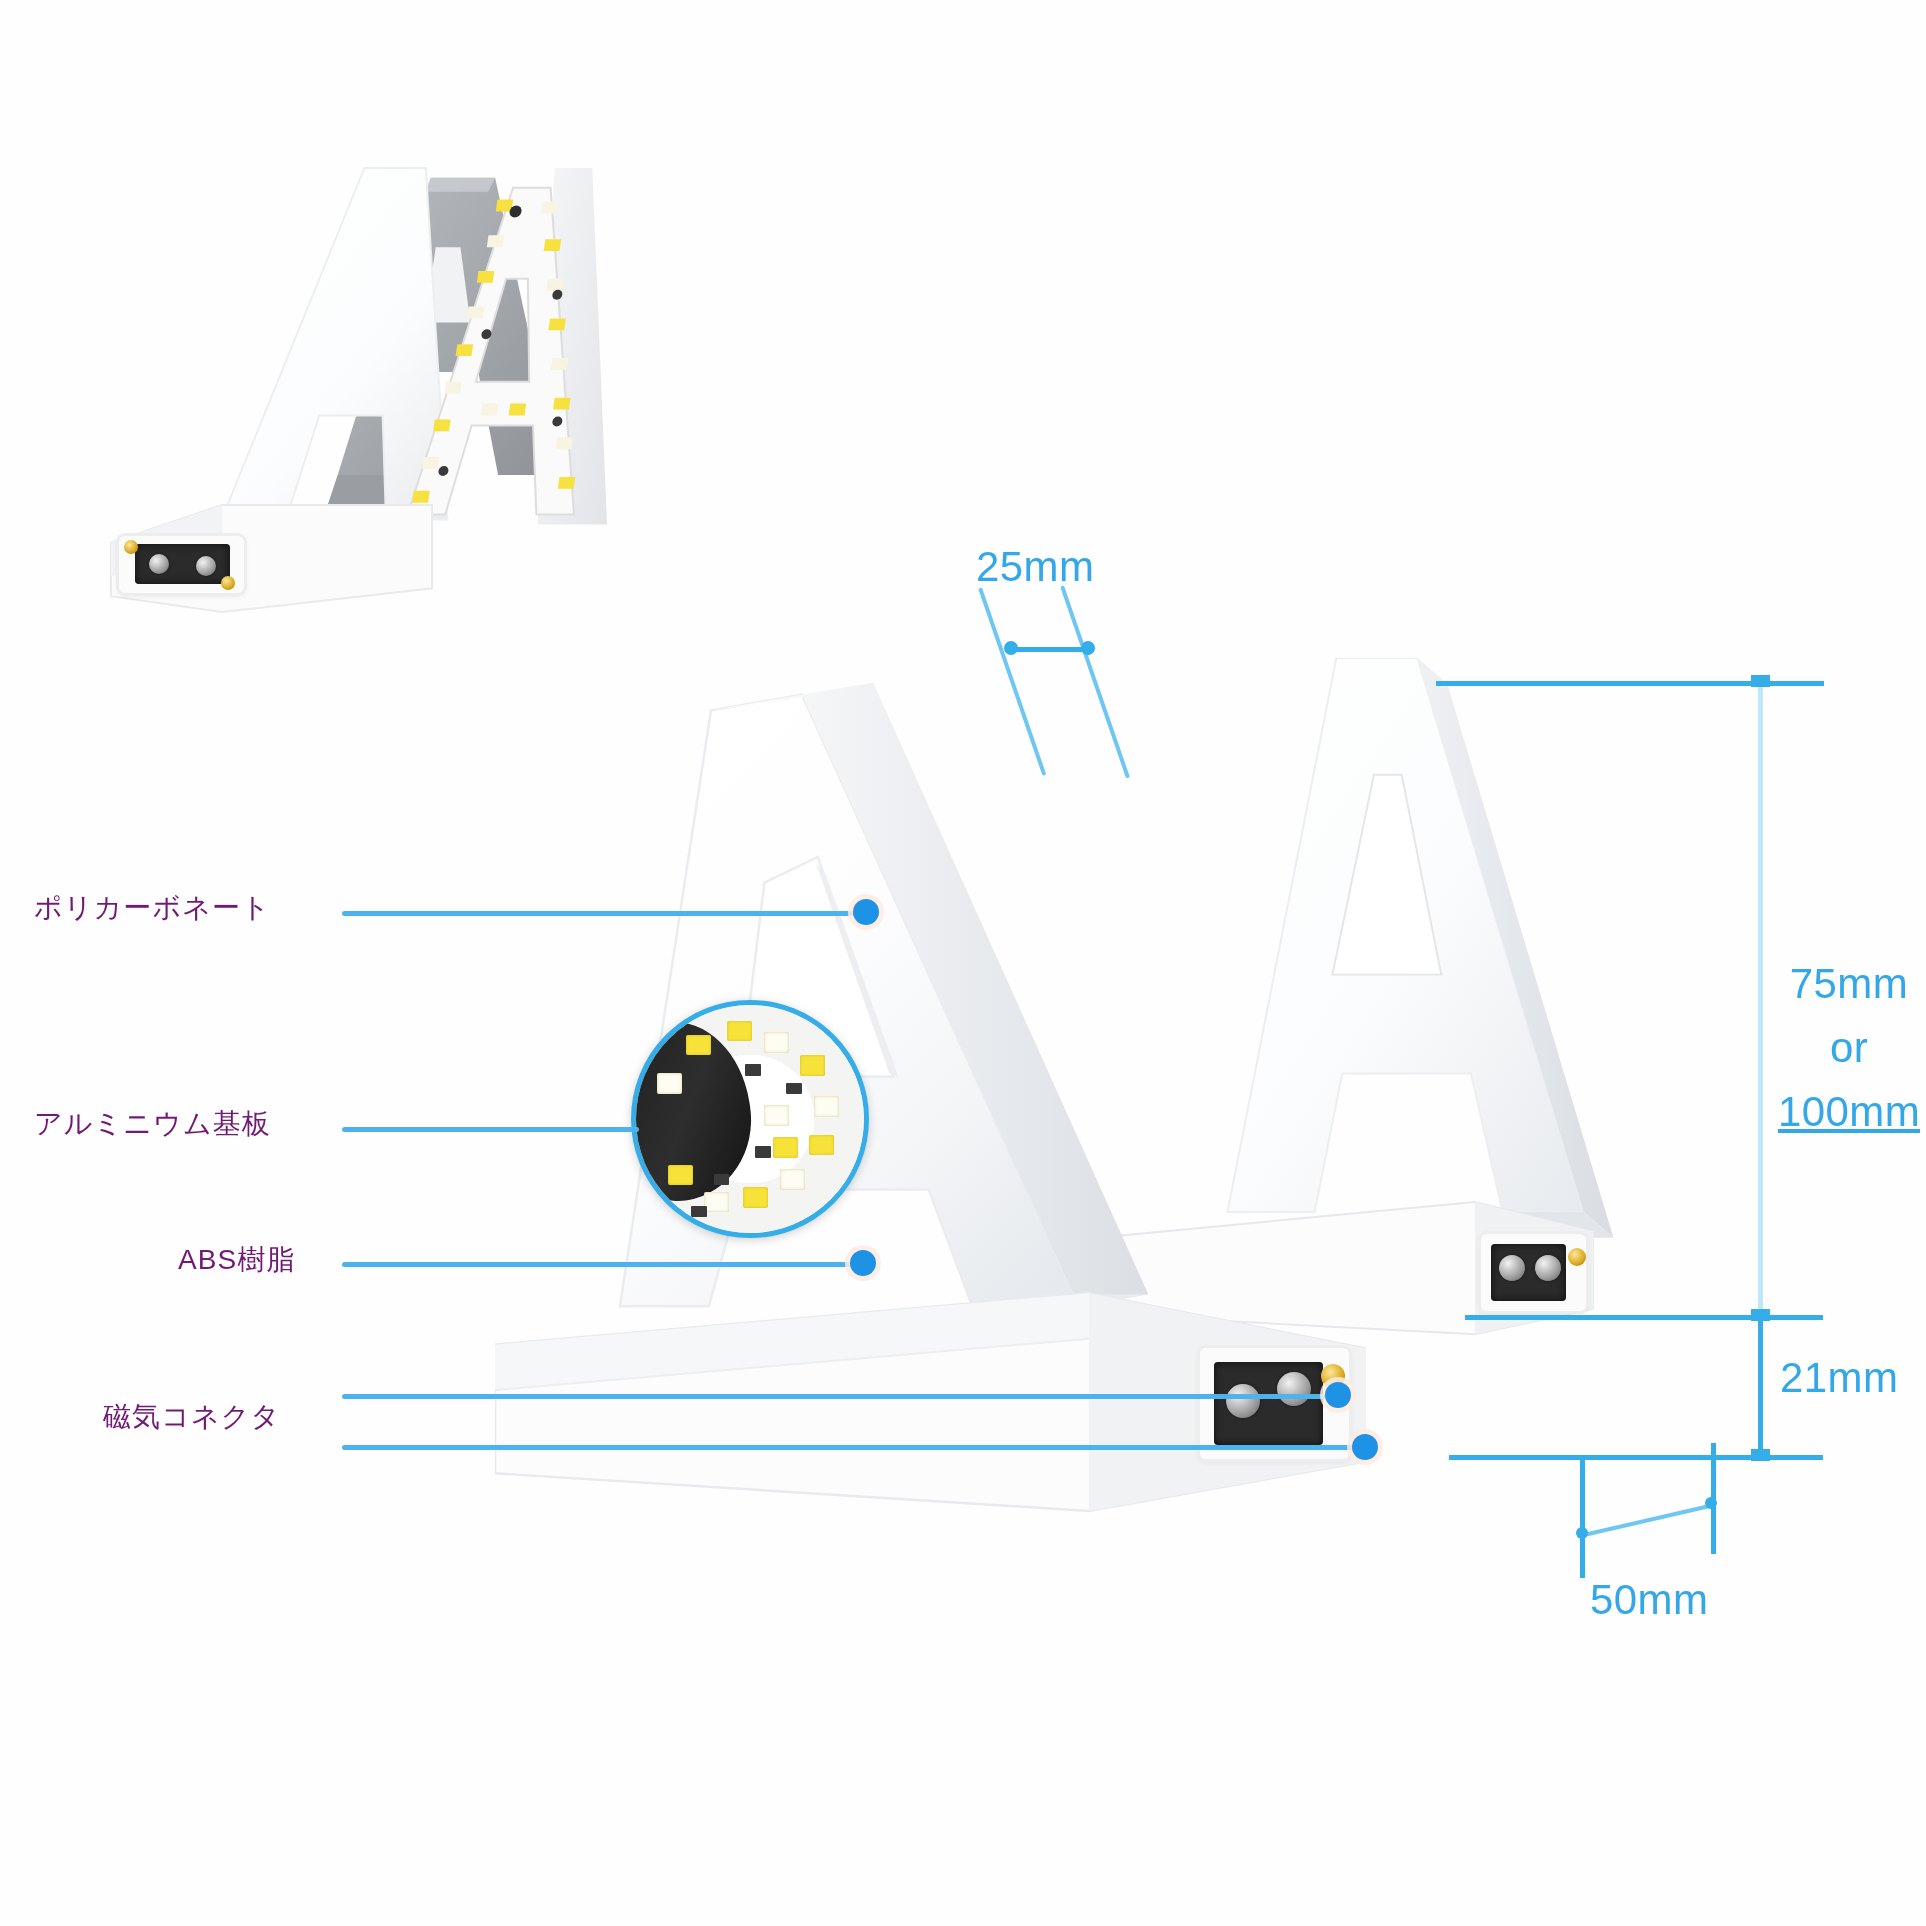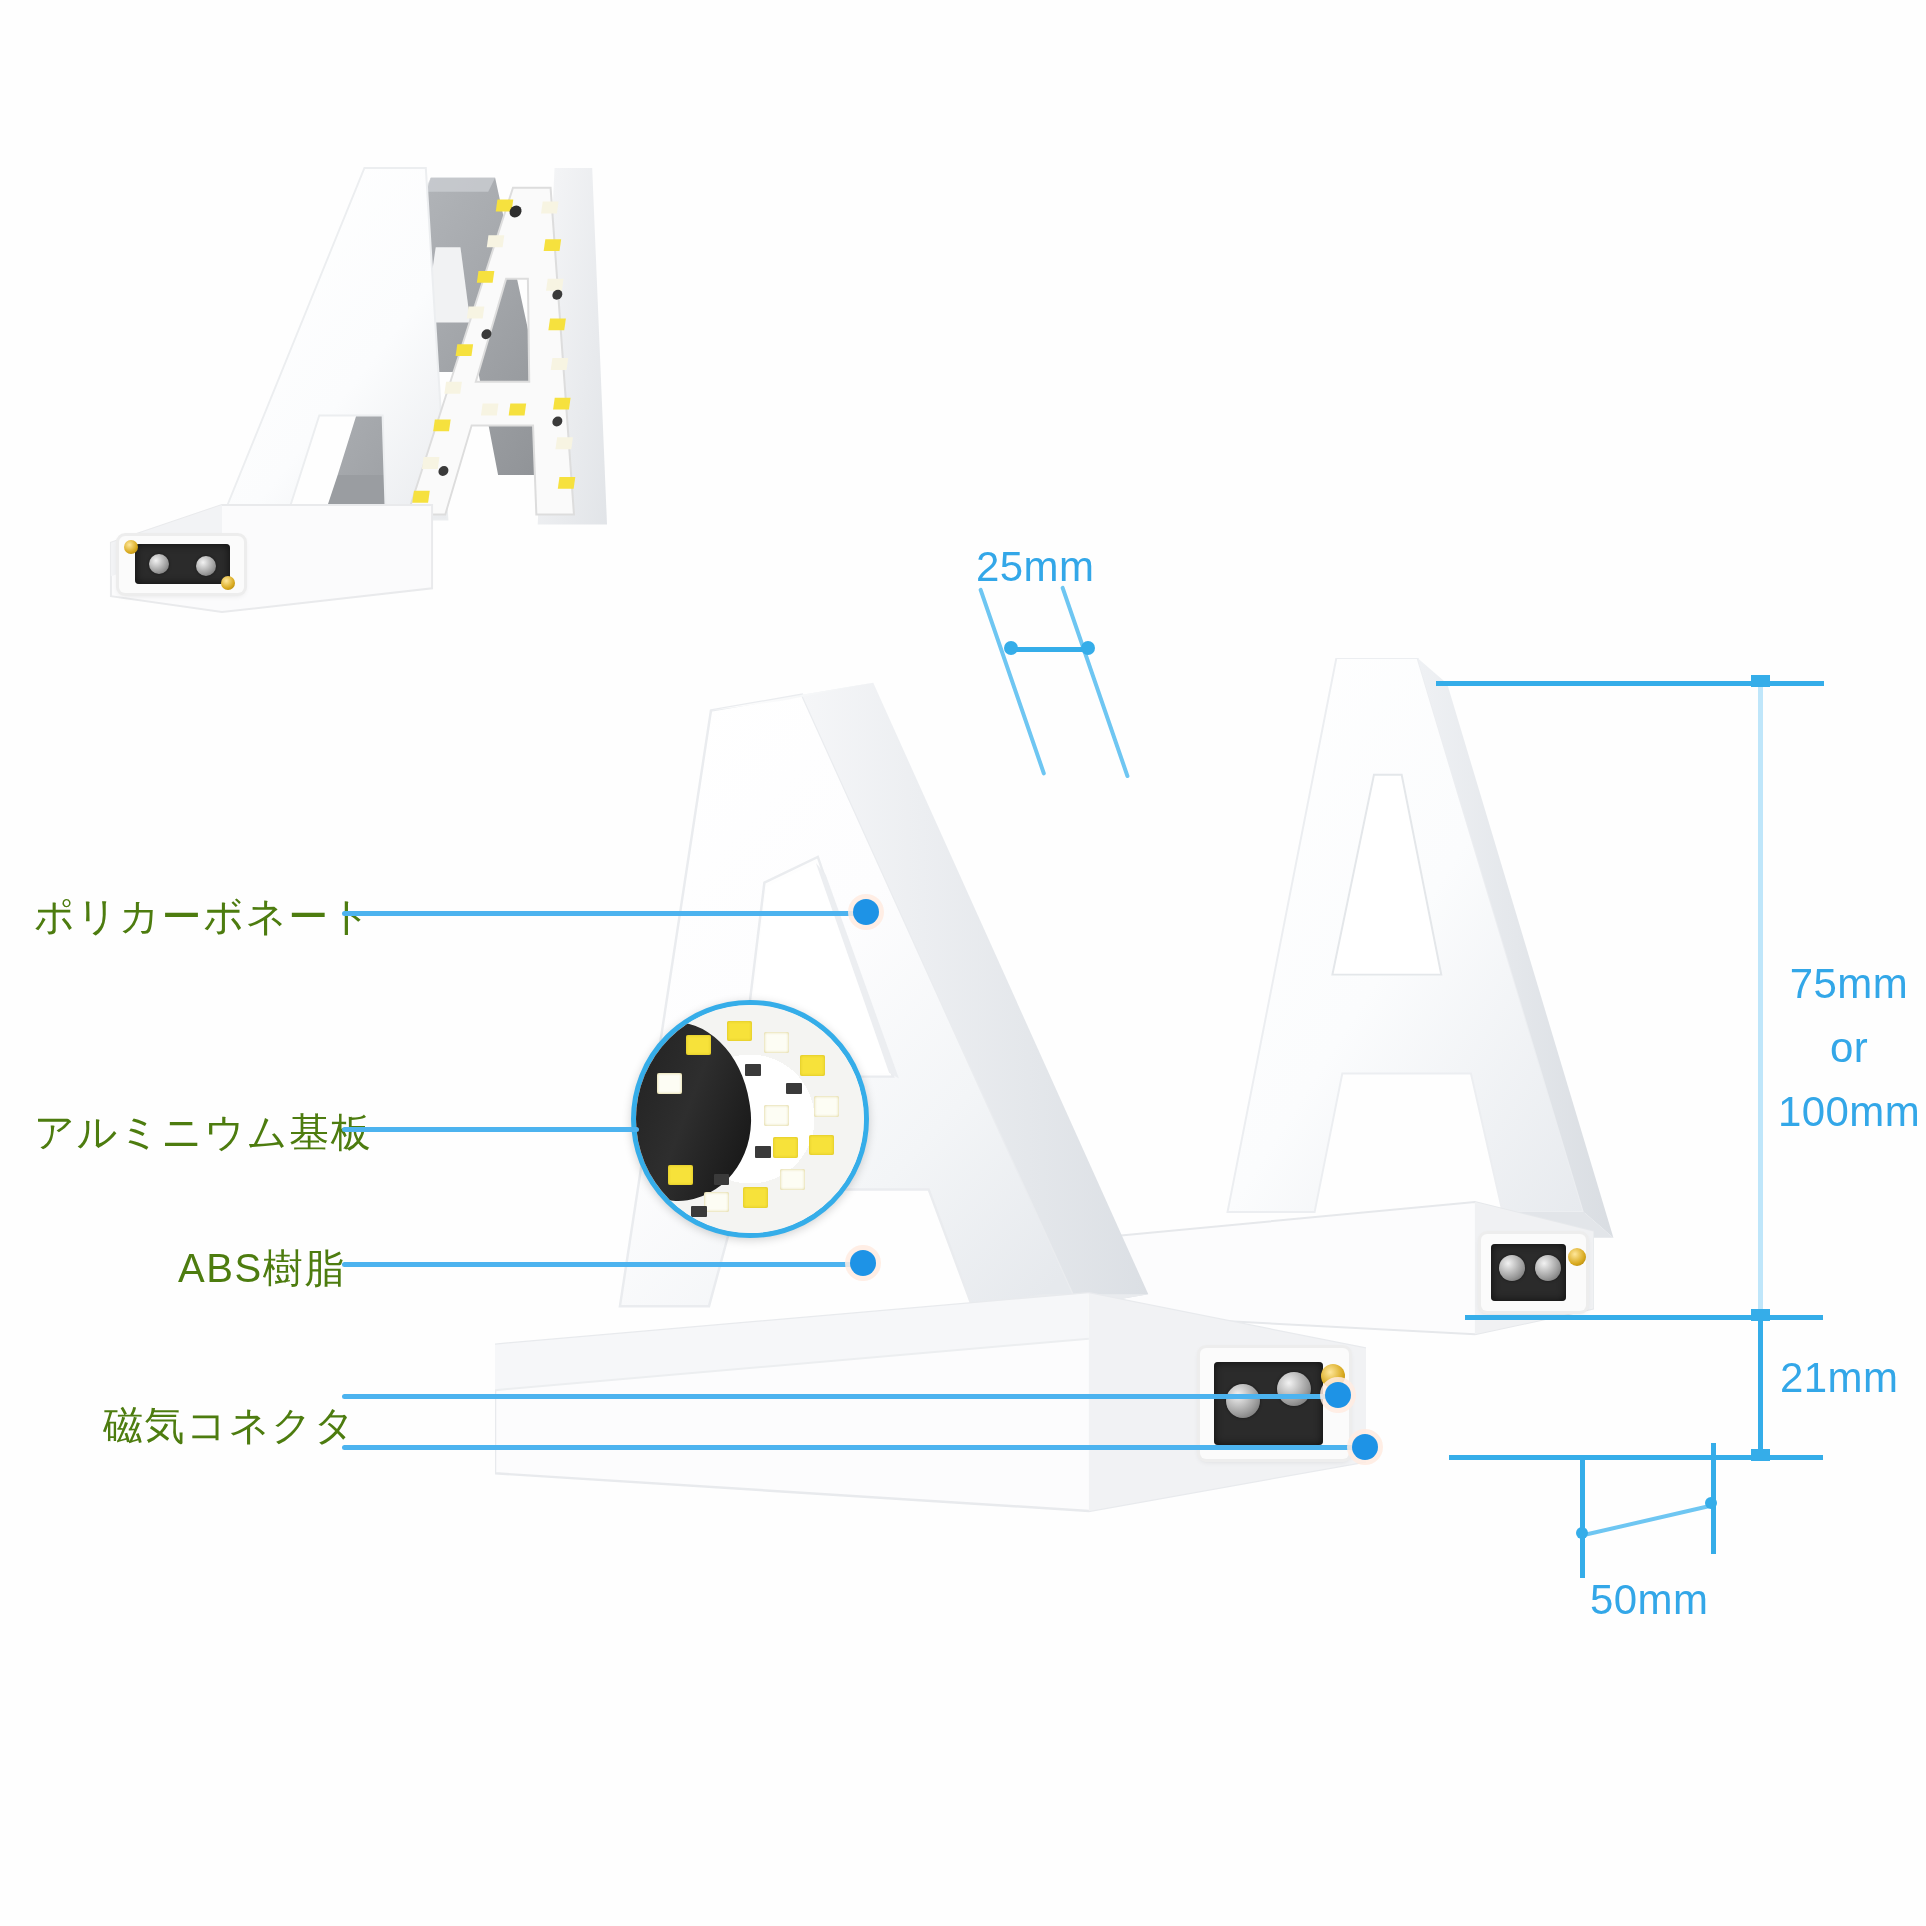--- a/index.html
+++ b/index.html
@@ -6,22 +6,22 @@
   body{
     width:1927px;height:1927px;position:relative;overflow:hidden;
     font-family:"Liberation Sans","DejaVu Sans",sans-serif;
     background:#fefefe;
   }
   .stage{position:absolute;inset:0;}
 
   
   .abs{position:absolute;}
   .lbl{
-    position:absolute;color:#4d7c0f;white-space:nowrap;
-    font-size:40px;letter-spacing:.04em;
+    position:absolute;color:#701a75;white-space:nowrap;
+    font-size:28px;letter-spacing:.04em;
   }
   .dimtext{
     position:absolute;color:#33a7e8;white-space:nowrap;
     font-size:42px;letter-spacing:.01em;text-align:center;
   }
   .leader{position:absolute;height:5px;background:#4cb3ef;border-radius:3px;}
   .leaderdot{
     position:absolute;width:26px;height:26px;border-radius:50%;
     background:#1e93e6;box-shadow:0 0 0 5px rgba(255,235,225,.85);
   }
@@ -346,21 +346,21 @@
 
   <div class="dimline v" style="left:1758px;top:1315px;height:141px;"></div>
 
   <div class="tick" style="left:1751px;top:1309px;width:19px;height:12px;"></div>
   <div class="tick" style="left:1751px;top:1449px;width:19px;height:12px;"></div>
   <div class="tick" style="left:1751px;top:675px;width:19px;height:12px;"></div>
 
   <div class="abs" style="left:1772px;top:921px;width:154px;text-align:center;margin-top:39px;">
     <div class="dimtext" style="position:static;display:block;">75mm</div>
     <div class="dimtext" style="position:static;display:block;margin-top:16px;">or</div>
-    <div class="dimtext" style="position:static;display:block;margin-top:16px;">100mm</div>
+    <div class="dimtext" style="position:static;display:block;margin-top:16px;text-decoration:underline;">100mm</div>
   </div>
 
   <div class="dimtext" style="left:1780px;top:1354px;">21mm</div>
 
   <div class="dimline v" style="left:1580px;top:1459px;height:119px;"></div>
 
   <div class="dimline v" style="left:1711px;top:1443px;height:111px;"></div>
 
   <div class="slant" style="left:1584px;top:1533px;width:131px;transform:rotate(-13deg);height:4px;background:#6ec6f2;"></div>
   <div class="leaderdot" style="left:1576px;top:1527px;width:12px;height:12px;box-shadow:none;background:#35ade9;"></div>

